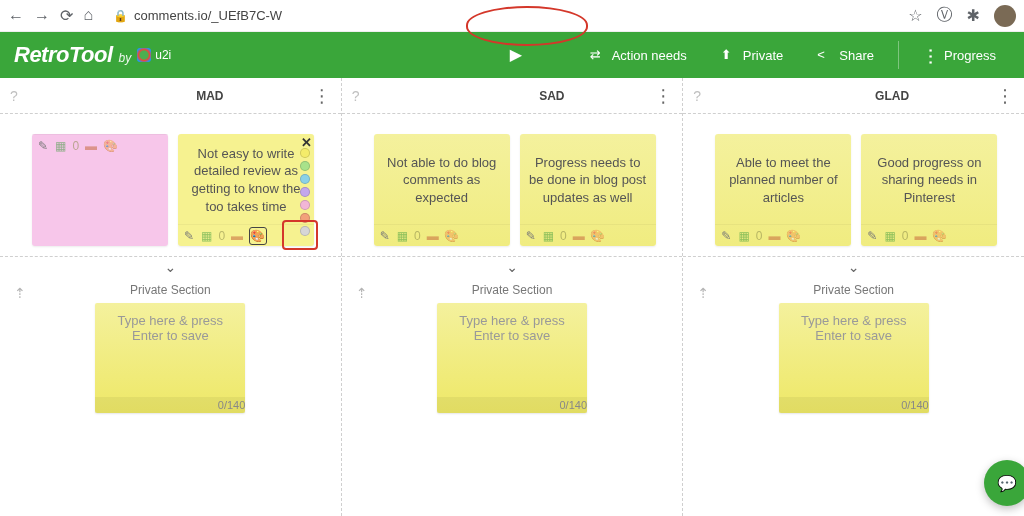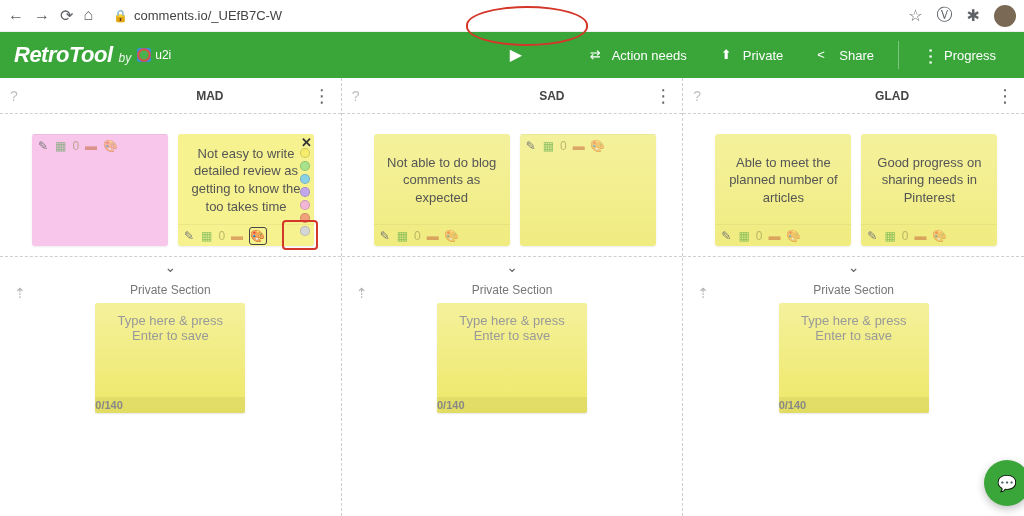--- a/index.html
+++ b/index.html
@@ -62,21 +62,21 @@
 
     .red-scribble { position:absolute; border:2px solid #d4372a; border-radius:4px; pointer-events:none; }
 
     .chevron-divider { display:flex; justify-content:center; border-top:1px dashed #cfcfcf; padding:2px 0; color:#666; font-size:14px; }
 
     .priv-section { display:flex; flex-direction:column; align-items:center; gap:6px; padding:6px 0 10px; position:relative; }
     .priv-label { color:#777; font-size:12px; }
     .priv-card { width:150px; height:110px; background:linear-gradient(180deg,#f4f19d,#eee867); border-radius:2px; box-shadow:0 1px 2px rgba(0,0,0,0.1); display:flex; flex-direction:column; }
     .priv-card textarea { flex:1; background:transparent; border:none; resize:none; text-align:center; padding:10px 8px 0; color:#888; font-size:13px; font-family:inherit; outline:none; }
     .priv-card textarea::placeholder { color:#999; }
-    .char-count { text-align:left; font-size:11px; color:#888; background:rgba(0,0,0,0.05); padding:2px 0;font-weight:bold; }
+    .char-count { text-align:right; font-size:11px; color:#888; background:rgba(0,0,0,0.05); padding:2px 0; }
     .collapse-arrow { position:absolute; left:14px; top:8px; color:#b5b5b5; font-size:14px; }
 
     .chat-bubble { position:absolute; right:-6px; bottom:10px; width:46px; height:46px; border-radius:50%; background:#3aa63a; display:flex; align-items:center; justify-content:center; color:#fff; box-shadow:0 3px 8px rgba(0,0,0,0.25); }
   </style>
 </head>
 <body>
 
 <div class="chrome-bar">
   <div class="chrome-nav">
     <span>←</span>
@@ -196,20 +196,21 @@
       <div class="card-foot">
         <span class="foot-edit">✎</span>
         <span class="foot-item" style="color:#3a9a3a">▦</span>
         <span class="foot-item count">0</span>
         <span class="foot-item" style="color:#c76b3e">▬</span>
         <span class="foot-item">🎨</span>
       </div>
     </div>
         <div class="card yellow">
 
+      <div class="card-body">Progress needs to be done in blog post updates as well</div>
       <div class="card-foot">
         <span class="foot-edit">✎</span>
         <span class="foot-item" style="color:#3a9a3a">▦</span>
         <span class="foot-item count">0</span>
         <span class="foot-item" style="color:#c76b3e">▬</span>
         <span class="foot-item">🎨</span>
       </div>
     </div>
       </div>
     <div class="chevron-divider">⌄</div>

